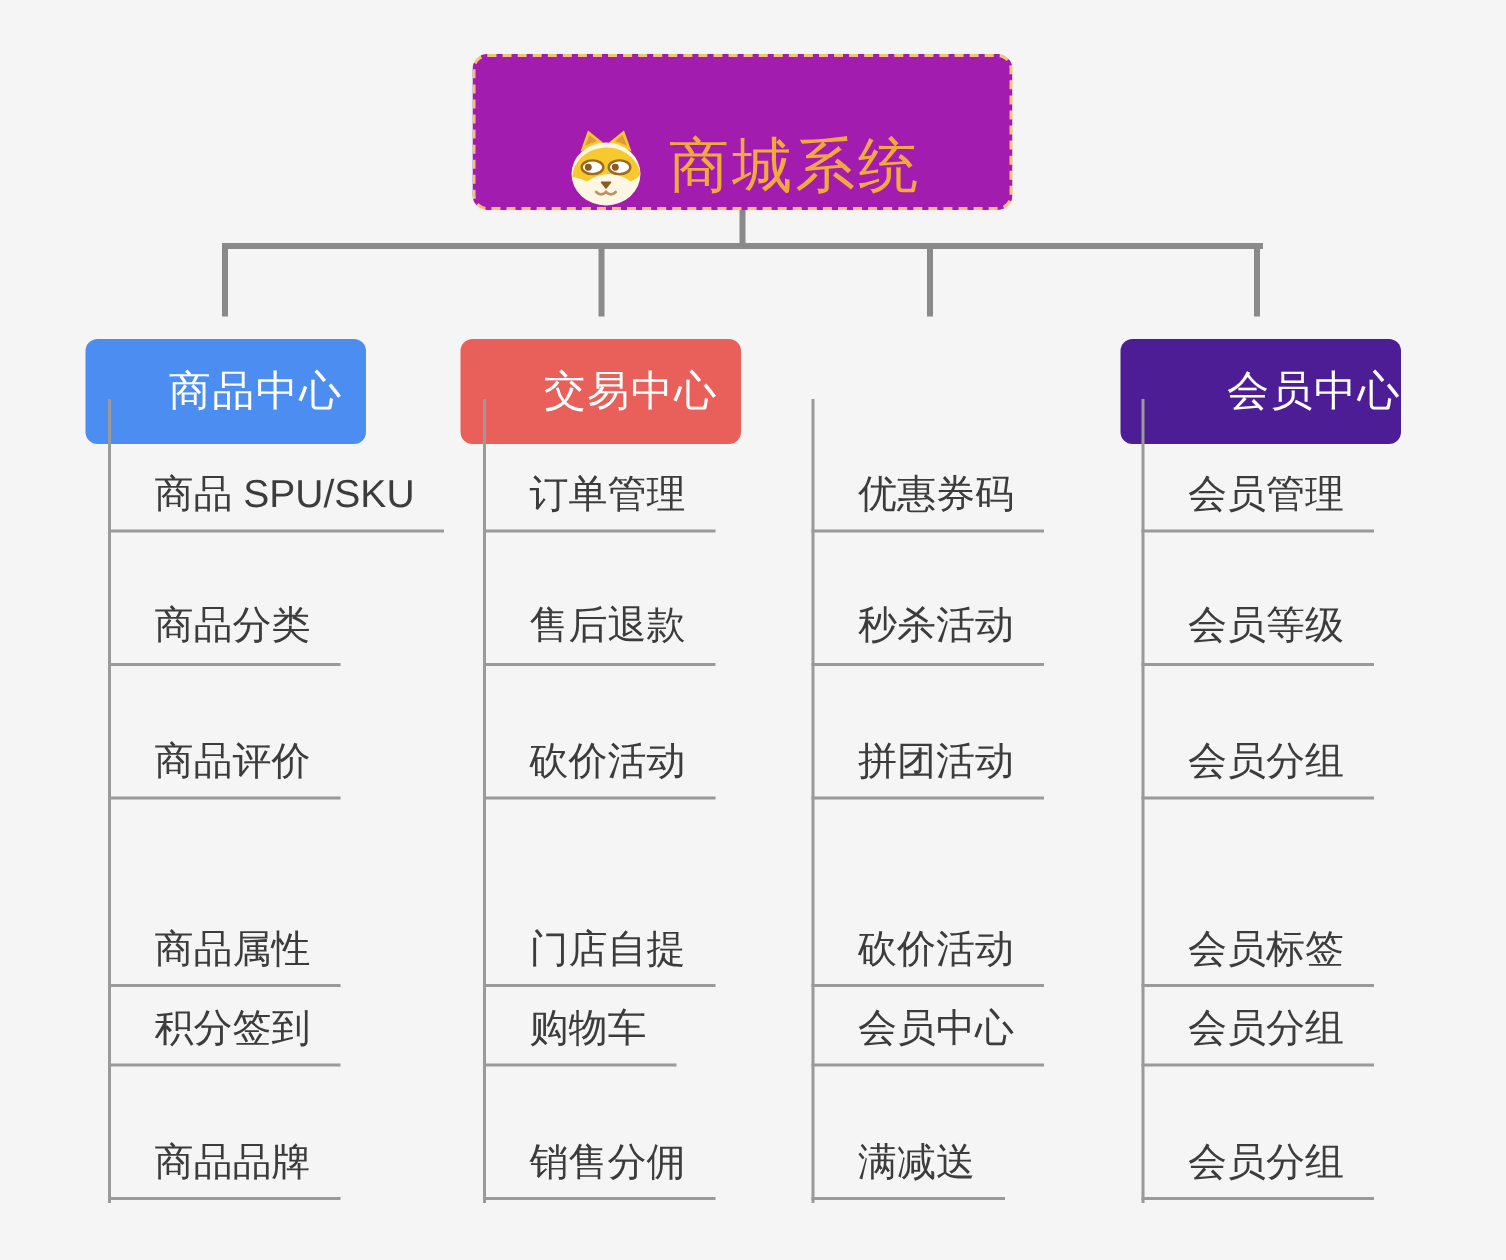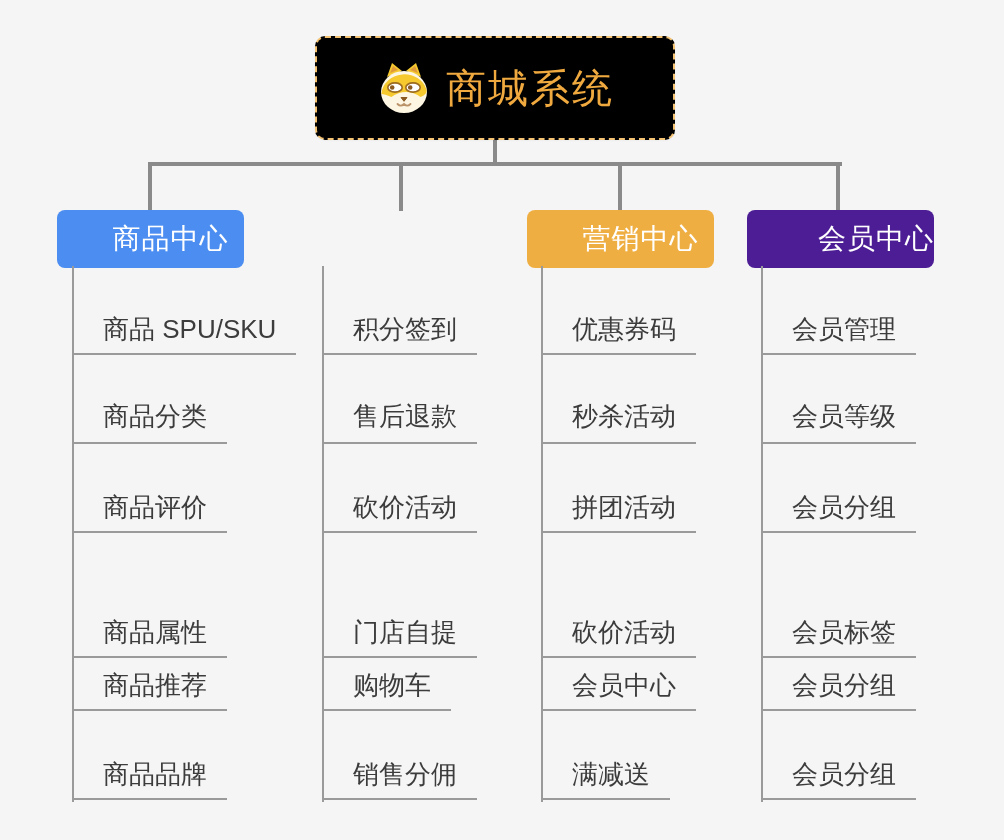--- a/index.html
+++ b/index.html
@@ -10,25 +10,25 @@
     overflow: hidden;
     position: relative;
   }
   .canvas { position: absolute; inset: 0; }
 
   
   .root-node {
     position: absolute;
     left: 315px; top: 36px;
     width: 360px; height: 104px;
-    background: #000000;
+    background: #a21caf;
     border: 2px dashed #f3c272;
     border-radius: 10px;
     display: flex;
-    align-items: center;
+    align-items: flex-end;
     justify-content: center;
     gap: 14px;
     box-shadow: 0 1px 2px rgba(0,0,0,0.03);
   }
   .root-title {
     font-size: 40px;
     color: #f0a93f;
     letter-spacing: 2px;
     white-space: nowrap;
   }
@@ -40,22 +40,22 @@
   .main-hline  { left: 148px; top: 162px; width: 694px; height: 4px; }
   .drop        { top: 162px; width: 4px; height: 49px; }
   .drop-1 { left: 148px; }
   .drop-2 { left: 399px; }
   .drop-3 { left: 618px; }
   .drop-4 { left: 836px; }
 
   
   .branch-node {
     position: absolute;
-    top: 210px;
-    width: 187px; height: 58px;
+    top: 226px;
+    width: 187px; height: 70px;
     border-radius: 8px;
     display: flex;
     align-items: center;
     justify-content: center;
     color: #ffffff;
     font-size: 28px;
     letter-spacing: 1px;
     white-space: nowrap;
     cursor: default;
     padding-left: 40px;
@@ -120,43 +120,43 @@
       <circle cx="34.2" cy="25.5" r="2.3" fill="#8a5a20"></circle>
       <path d="M25,35.5 h6 l-3,3.8 z" fill="#8a5a20" stroke="#8a5a20" stroke-width="1" stroke-linejoin="round"></path>
       <path d="M21.5,42 q3.2,3.2 6.5,0 q3.3,3.2 6.5,0" stroke="#bb9368" fill="none" stroke-width="1.8" stroke-linecap="round"></path>
     </svg>
     <span class="root-title">商城系统</span>
   </div>
 
   <div class="branch-node branch-1" style="background-color: rgb(75, 141, 240);">
     <span>商品中心</span>
   </div>
-  <div class="branch-node branch-3" style="background-color: rgb(239, 174, 66);">
-    <span>营销中心</span>
+  <div class="branch-node branch-2" style="background-color: rgb(233, 96, 90);">
+    <span>交易中心</span>
   </div>
   <div class="branch-node branch-4" style="background-color: #4c1d95; justify-content: flex-end;">
     <span>会员中心</span>
   </div>
 
   <div class="trunk trunk-1"></div>
   <div class="trunk trunk-2"></div>
   <div class="trunk trunk-3"></div>
   <div class="trunk trunk-4"></div>
 
   <div class="col-1">
     <span class="leaf row-0">商品 SPU/SKU</span>
     <span class="leaf row-1">商品分类</span>
     <span class="leaf row-2">商品评价</span>
     <span class="leaf row-3">商品属性</span>
-    <span class="leaf row-4">商品推荐</span>
+    <span class="leaf row-4">积分签到</span>
     <span class="leaf row-5">商品品牌</span>
   </div>
 
   <div class="col-2">
-    <span class="leaf row-0">积分签到</span>
+    <span class="leaf row-0">订单管理</span>
     <span class="leaf row-1">售后退款</span>
     <span class="leaf row-2">砍价活动</span>
     <span class="leaf row-3">门店自提</span>
     <span class="leaf row-4">购物车</span>
     <span class="leaf row-5">销售分佣</span>
   </div>
 
   <div class="col-3">
     <span class="leaf row-0">优惠券码</span>
     <span class="leaf row-1">秒杀活动</span>

